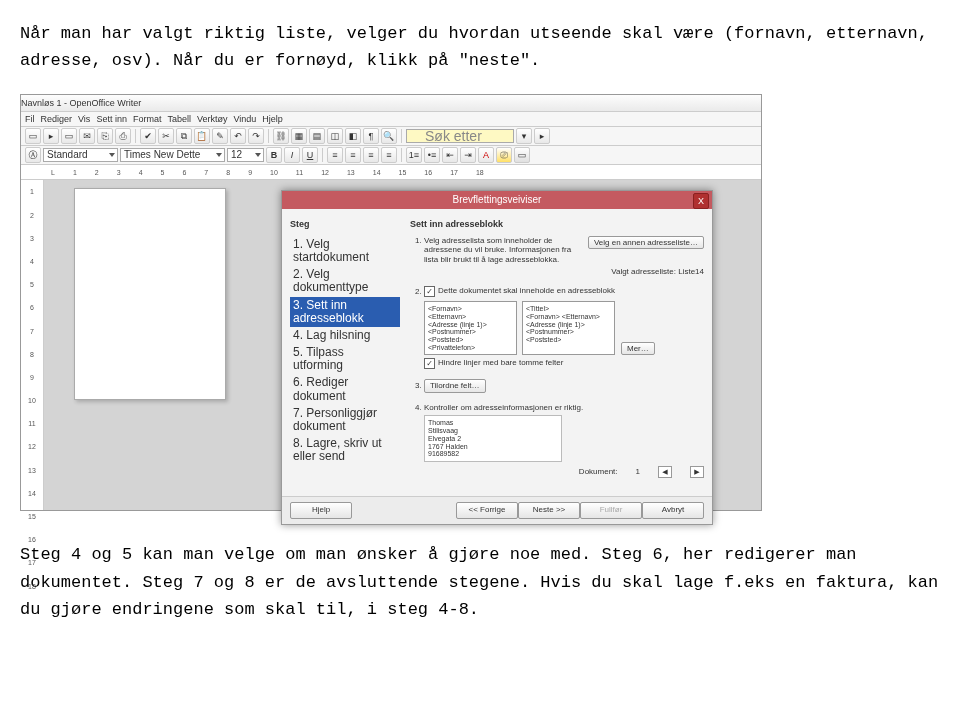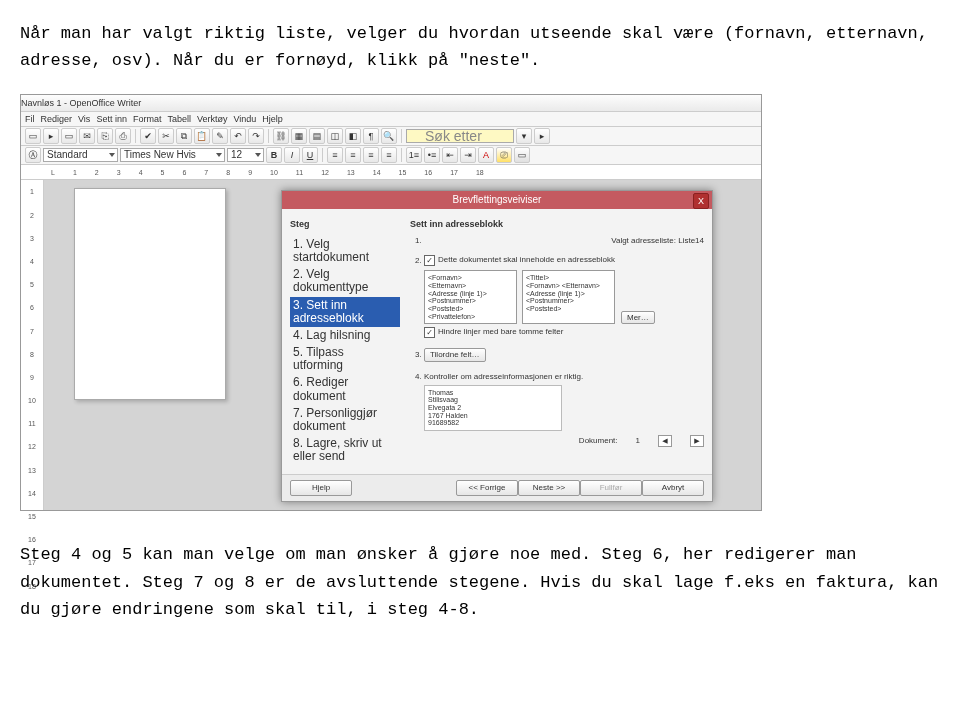--- a/index.html
+++ b/index.html
@@ -193,21 +193,21 @@
     <div class="tbtn">🔍</div>
     <div class="tbar-sep"></div>
     <div class="search-input">Søk etter</div>
     <div class="tbtn">▾</div>
     <div class="tbtn">▸</div>
   </div>
 
   <div class="toolbar">
     <div class="tbtn">Ⓐ</div>
     <div class="tb-drop" style="width:60px">Standard</div>
-    <div class="tb-drop" style="width:90px">Times New Hvis</div>
+    <div class="tb-drop" style="width:90px">Times New Dette</div>
     <div class="tb-drop" style="width:22px">12</div>
     <div class="tbtn">
         <b>B</b>
       </div>
     <div class="tbtn">
         <i>I</i>
       </div>
     <div class="tbtn">
         <u>U</u>
       </div>
@@ -290,20 +290,24 @@
           <li>5. Tilpass utforming</li>
           <li>6. Rediger dokument</li>
           <li>7. Personliggjør dokument</li>
           <li>8. Lagre, skriv ut eller send</li>
         </ul>
       </div>
       <div class="dlg-right">
         <h4>Sett inn adresseblokk</h4>
         <ol>
           <li>
+            <div style="display:flex; gap:5px; align-items:flex-start;">
+              <span style="flex:1">Velg adresselista som inneholder de adressene du vil bruke. Informasjonen fra lista blir brukt til å lage adresseblokka.</span>
+              <span class="mini-btn">Velg en annen adresseliste…</span>
+            </div>
             <div class="valgt-row">
               <span>Valgt adresseliste: </span>
               <span>Liste14</span>
             </div>
           </li>
 
           <li>
             <div class="checkbox-row">
               <div class="chk">✓</div>
               <span>Dette dokumentet skal inneholde en adresseblokk</span>

